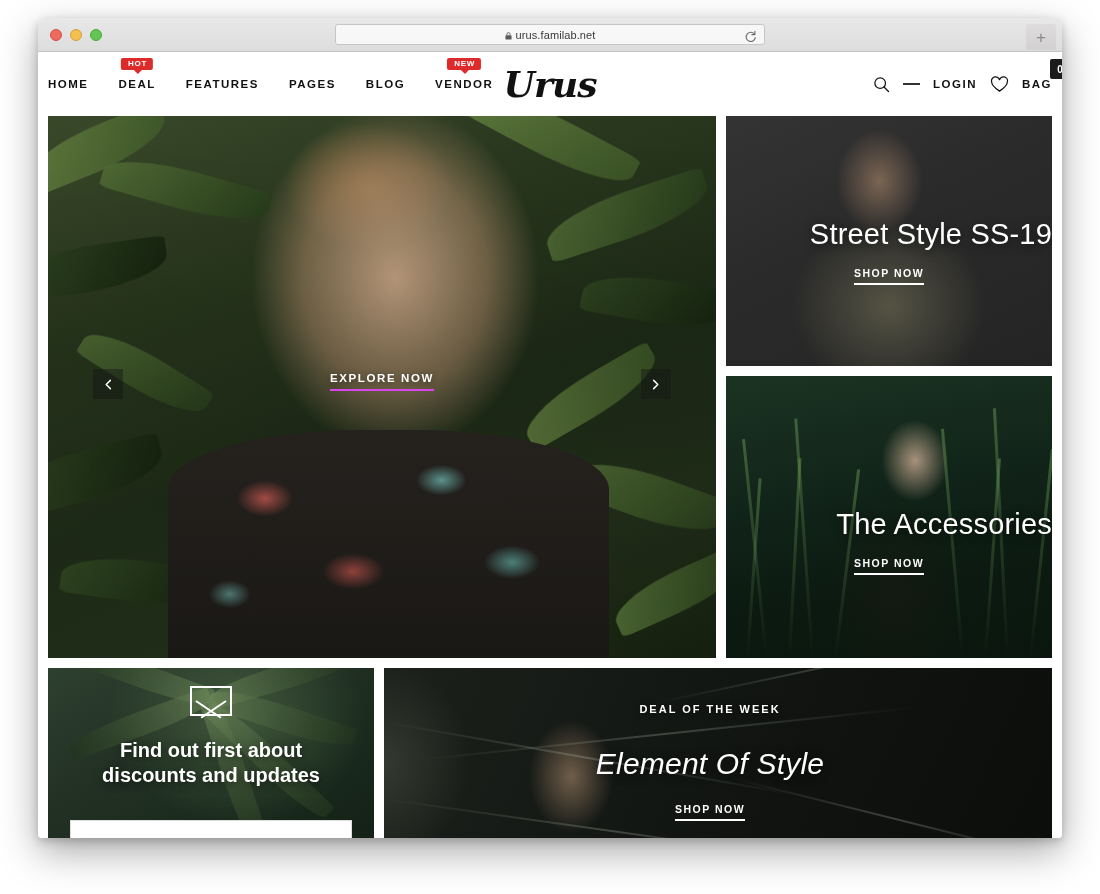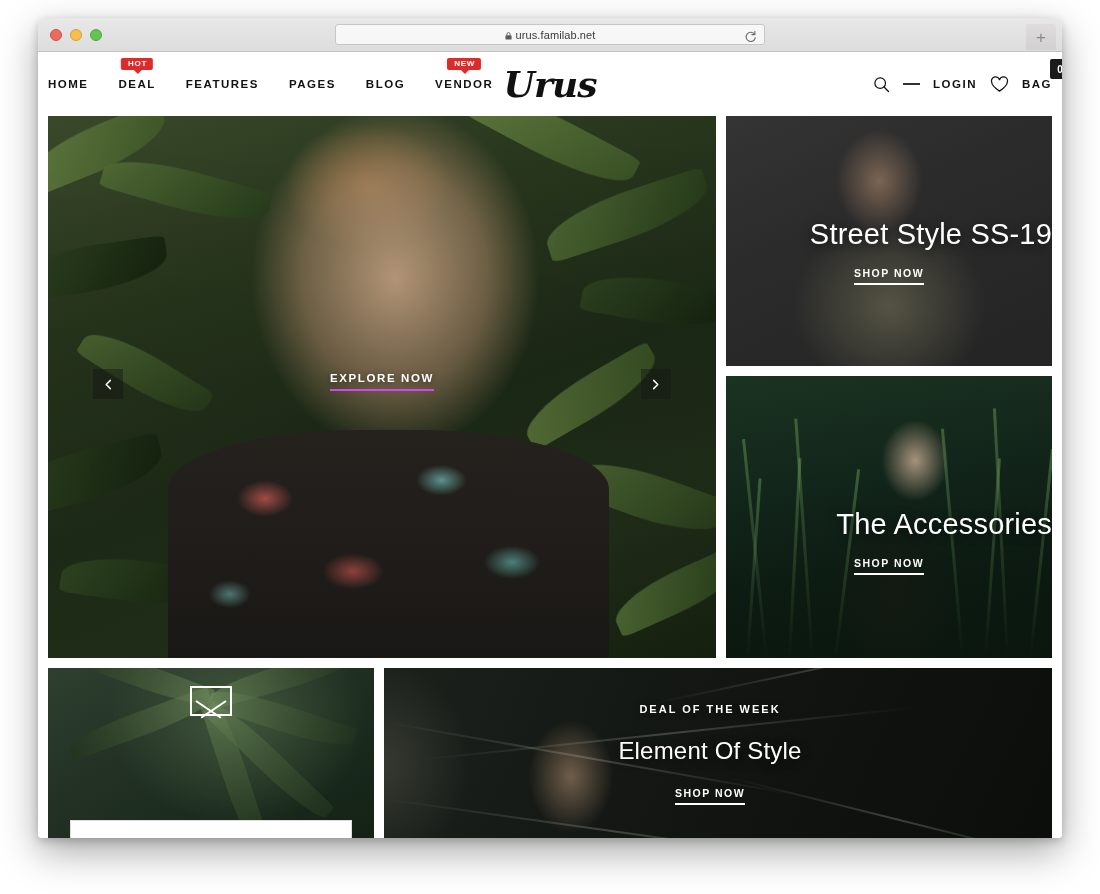--- a/index.html
+++ b/index.html
@@ -487,25 +487,26 @@
     text-align: center;
     color: #ffffff;
   }
   .deal-eyebrow {
     font-size: 11px;
     font-weight: bold;
     letter-spacing: 2px;
     text-shadow: 0 1px 6px rgba(0,0,0,0.6);
   }
   .deal-title {
-    margin-top: 22px;
-    font-size: 24px;
+    margin-top: 32px;
+    font-size: 30px;
     font-weight: normal;
     letter-spacing: 0.2px;
     text-shadow: 0 2px 10px rgba(0,0,0,0.6);
+    font-style: italic;
   }
   .deal-btn {
     display: inline-block;
     margin-top: 22px;
     font-size: 10.5px;
     font-weight: bold;
     letter-spacing: 1.5px;
     color: #ffffff;
     padding-bottom: 4px;
     border-bottom: 2px solid #ffffff;
@@ -668,20 +669,21 @@
           <div class="newsletter-bg">
             <span class="frond" style="left:50%;top:8%;width:150px;height:26px;transform:rotate(18deg);"></span>
             <span class="frond" style="left:50%;top:14%;width:160px;height:24px;transform:rotate(44deg);"></span>
             <span class="frond" style="left:50%;top:10%;width:150px;height:24px;transform:rotate(-16deg);"></span>
             <span class="frond" style="left:50%;top:12%;width:155px;height:24px;transform:rotate(72deg);"></span>
             <span class="frond" style="left:50%;top:10%;width:150px;height:24px;transform:rotate(160deg);"></span>
             <span class="frond" style="left:50%;top:12%;width:150px;height:24px;transform:rotate(200deg);"></span>
           </div>
           <div class="newsletter-inner">
             <div class="mail-icon"></div>
+            <div class="newsletter-title">Find out first about discounts and updates</div>
           </div>
           <div class="newsletter-form">
             <input class="newsletter-input" type="text" placeholder="" style="">
           </div>
         </div>
 
         <div class="deal">
           <div class="deal-bg">
             <span class="deal-streak" style="left:0;top:30%;width:420px;transform:rotate(10deg);"></span>
             <span class="deal-streak" style="left:5%;top:52%;width:500px;transform:rotate(-6deg);"></span>

